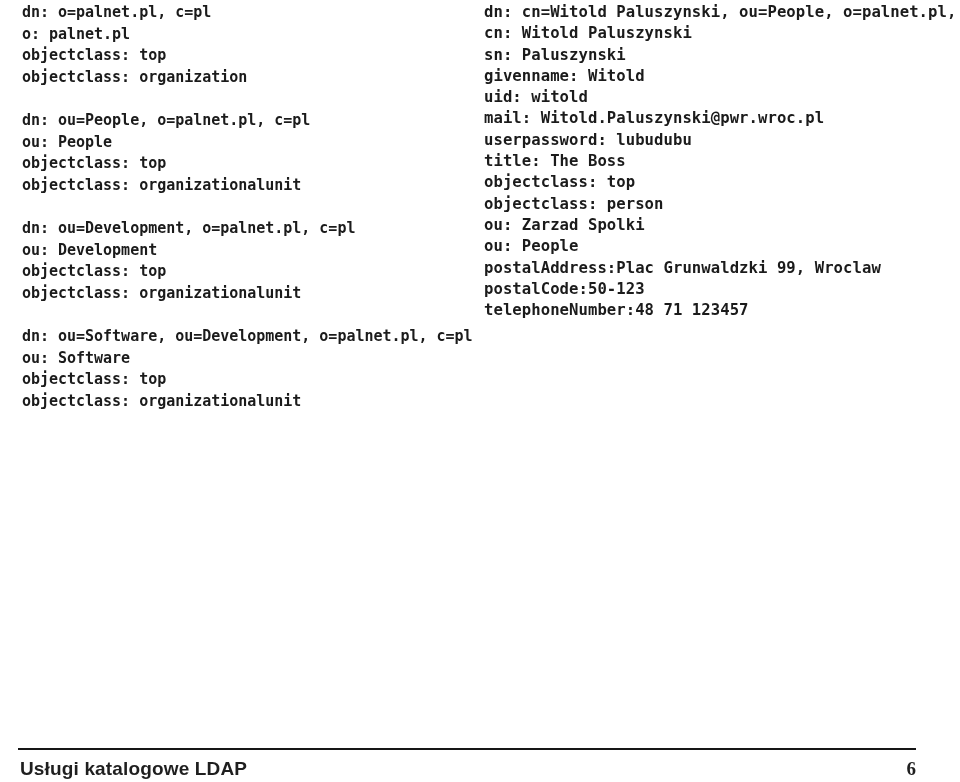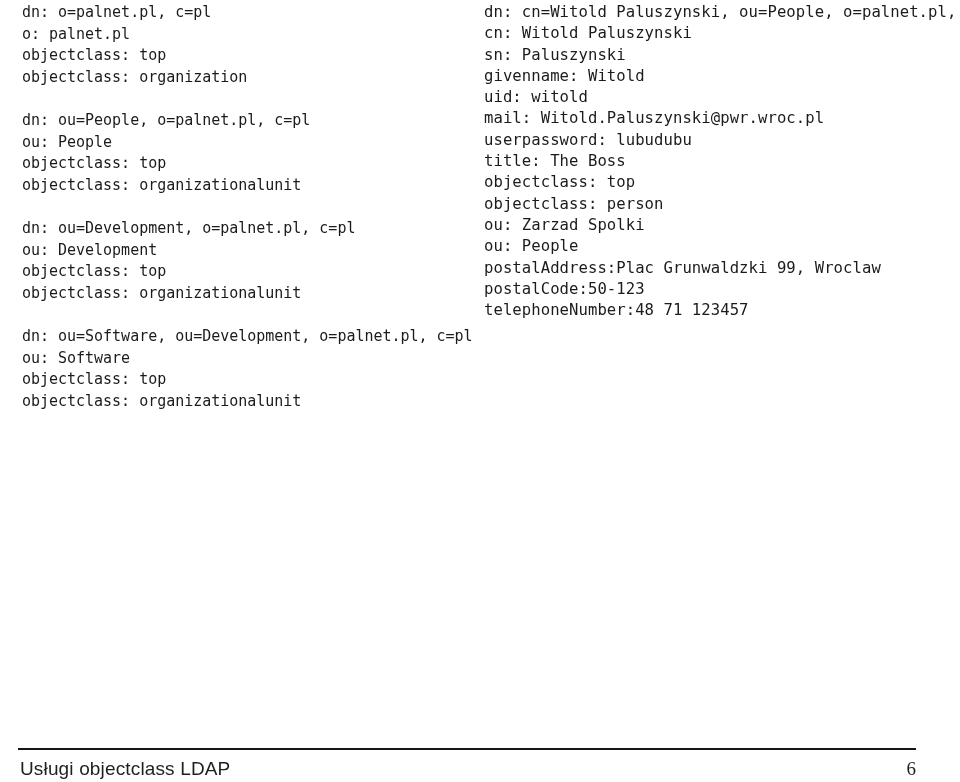--- a/index.html
+++ b/index.html
@@ -16,20 +16,21 @@
     font-family: "Liberation Sans", sans-serif;
     color: #1a1a1a;
     -webkit-font-smoothing: antialiased;
   }
 
   .slide {
     position: absolute;
     inset: 0;
     width: 960px;
     height: 708px;
+    font-weight: bold;
   }
 
   
   .ldif-col {
     position: absolute;
     font-family: "DejaVu Sans Mono", "Liberation Mono", monospace;
     color: #1b1b1b;
     white-space: pre;
   }
 
@@ -101,17 +102,17 @@
 <body>
 
 <div class="slide">
 
   <div class="ldif-col col-left" id="col-left"><div class="ldif-block"><span class="ldif-line">dn: o=palnet.pl, c=pl</span><span class="ldif-line">o: palnet.pl</span><span class="ldif-line">objectclass: top</span><span class="ldif-line">objectclass: organization</span></div><div class="ldif-block"><span class="ldif-line">dn: ou=People, o=palnet.pl, c=pl</span><span class="ldif-line">ou: People</span><span class="ldif-line">objectclass: top</span><span class="ldif-line">objectclass: organizationalunit</span></div><div class="ldif-block"><span class="ldif-line">dn: ou=Development, o=palnet.pl, c=pl</span><span class="ldif-line">ou: Development</span><span class="ldif-line">objectclass: top</span><span class="ldif-line">objectclass: organizationalunit</span></div><div class="ldif-block"><span class="ldif-line">dn: ou=Software, ou=Development, o=palnet.pl, c=pl</span><span class="ldif-line">ou: Software</span><span class="ldif-line">objectclass: top</span><span class="ldif-line">objectclass: organizationalunit</span></div></div>
 
   <div class="ldif-col col-right" id="col-right"><div class="ldif-block"><span class="ldif-line">dn: cn=Witold Paluszynski, ou=People, o=palnet.pl, c=pl</span><span class="ldif-line">cn: Witold Paluszynski</span><span class="ldif-line">sn: Paluszynski</span><span class="ldif-line">givenname: Witold</span><span class="ldif-line">uid: witold</span><span class="ldif-line">mail: Witold.Paluszynski@pwr.wroc.pl</span><span class="ldif-line">userpassword: lubudubu</span><span class="ldif-line">title: The Boss</span><span class="ldif-line">objectclass: top</span><span class="ldif-line">objectclass: person</span><span class="ldif-line">ou: Zarzad Spolki</span><span class="ldif-line">ou: People</span><span class="ldif-line">postalAddress:Plac Grunwaldzki 99, Wroclaw</span><span class="ldif-line">postalCode:50-123</span><span class="ldif-line">telephoneNumber:48 71 123457</span></div></div>
 
   <div class="footer-rule"></div>
 
-  <div class="footer-title">Usługi objectclass LDAP</div>
+  <div class="footer-title">Usługi katalogowe LDAP</div>
 
   <div class="footer-pagenum">6</div>
 
 </div>
 
 </body></html>

